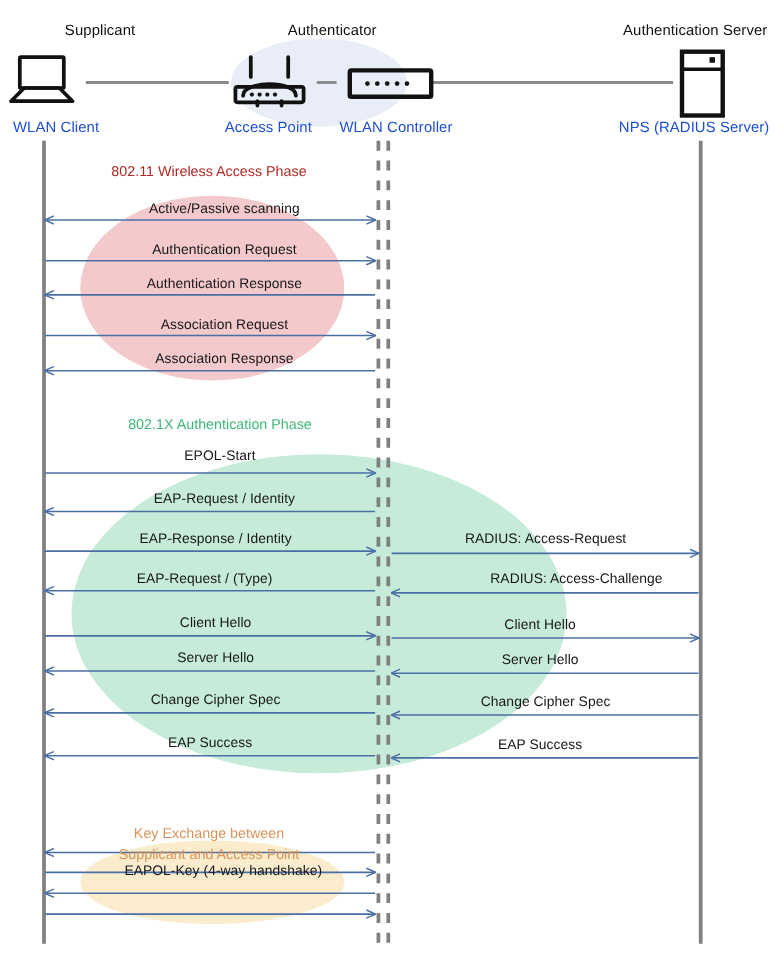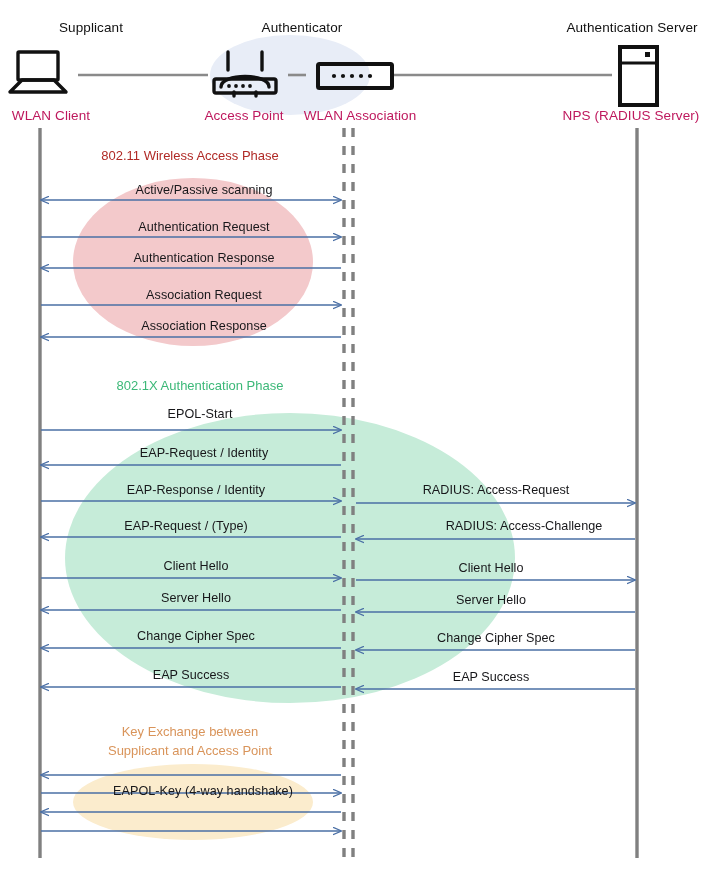--- a/index.html
+++ b/index.html
@@ -31,33 +31,33 @@
     font-family: "Liberation Sans", sans-serif;
   }
   
   .actor-role {
     font-size: 13.5px;
     color: #111111;
     letter-spacing: 0.1px;
   }
   .actor-name {
     font-size: 13.5px;
-    color: #be185d;
+    color: #1d4ed8;
     letter-spacing: 0.1px;
   }
   
   .phase-title {
     font-size: 13px;
     text-align: center;
     line-height: 19px;
     font-weight: normal;
   }
   .phase-red   { color: #b02a26; }
   .phase-green { color: #3cb878; }
-  .phase-orange{ color: #d9945a; }
+  .phase-orange{ color: #d9945a; margin-top: 26px; }
   
   .msg {
     font-size: 12.6px;
     color: #17171a;
     text-align: center;
     letter-spacing: 0.05px;
   }
   .centered { transform: translateX(-50%); }
 </style>
 </head>
@@ -160,21 +160,21 @@
       <line x1="356" y1="689" x2="635" y2="689" marker-start="url(#ar-l)"></line>
     </g>
   </svg>
 
   <div class="lbl actor-role centered" style="left:46px; top:20px;margin-left:45px;">Supplicant</div>
   <div class="lbl actor-role centered" style="left:302px; top:20px;">Authenticator</div>
   <div class="lbl actor-role centered" style="left:632px; top:20px;">Authentication Server</div>
 
   <div class="lbl actor-name centered" style="left:51px; top:108px;">WLAN Client</div>
   <div class="lbl actor-name centered" style="left:244px; top:108px;">Access Point</div>
-  <div class="lbl actor-name centered" style="left:360px; top:108px;">WLAN Association</div>
+  <div class="lbl actor-name centered" style="left:360px; top:108px;">WLAN Controller</div>
   <div class="lbl actor-name centered" style="left:631px; top:108px;">NPS (RADIUS Server)</div>
 
   <div class="lbl phase-title phase-red centered" style="left:190px; top:146px;">802.11 Wireless Access Phase</div>
   <div class="lbl phase-title phase-green centered" style="left:200px; top:376px;">802.1X Authentication Phase</div>
   <div class="lbl phase-title phase-orange centered" style="left:190px; top:722px;">Key Exchange between</div>
   <div class="lbl phase-title phase-orange centered" style="left:190px; top:741px;">Supplicant and Access Point</div>
 
   <div class="lbl msg centered" style="left:204px; top:183px;">Active/Passive scanning</div>
   <div class="lbl msg centered" style="left:204px; top:220px;">Authentication Request</div>
   <div class="lbl msg centered" style="left:204px; top:251px;">Authentication Response</div>

